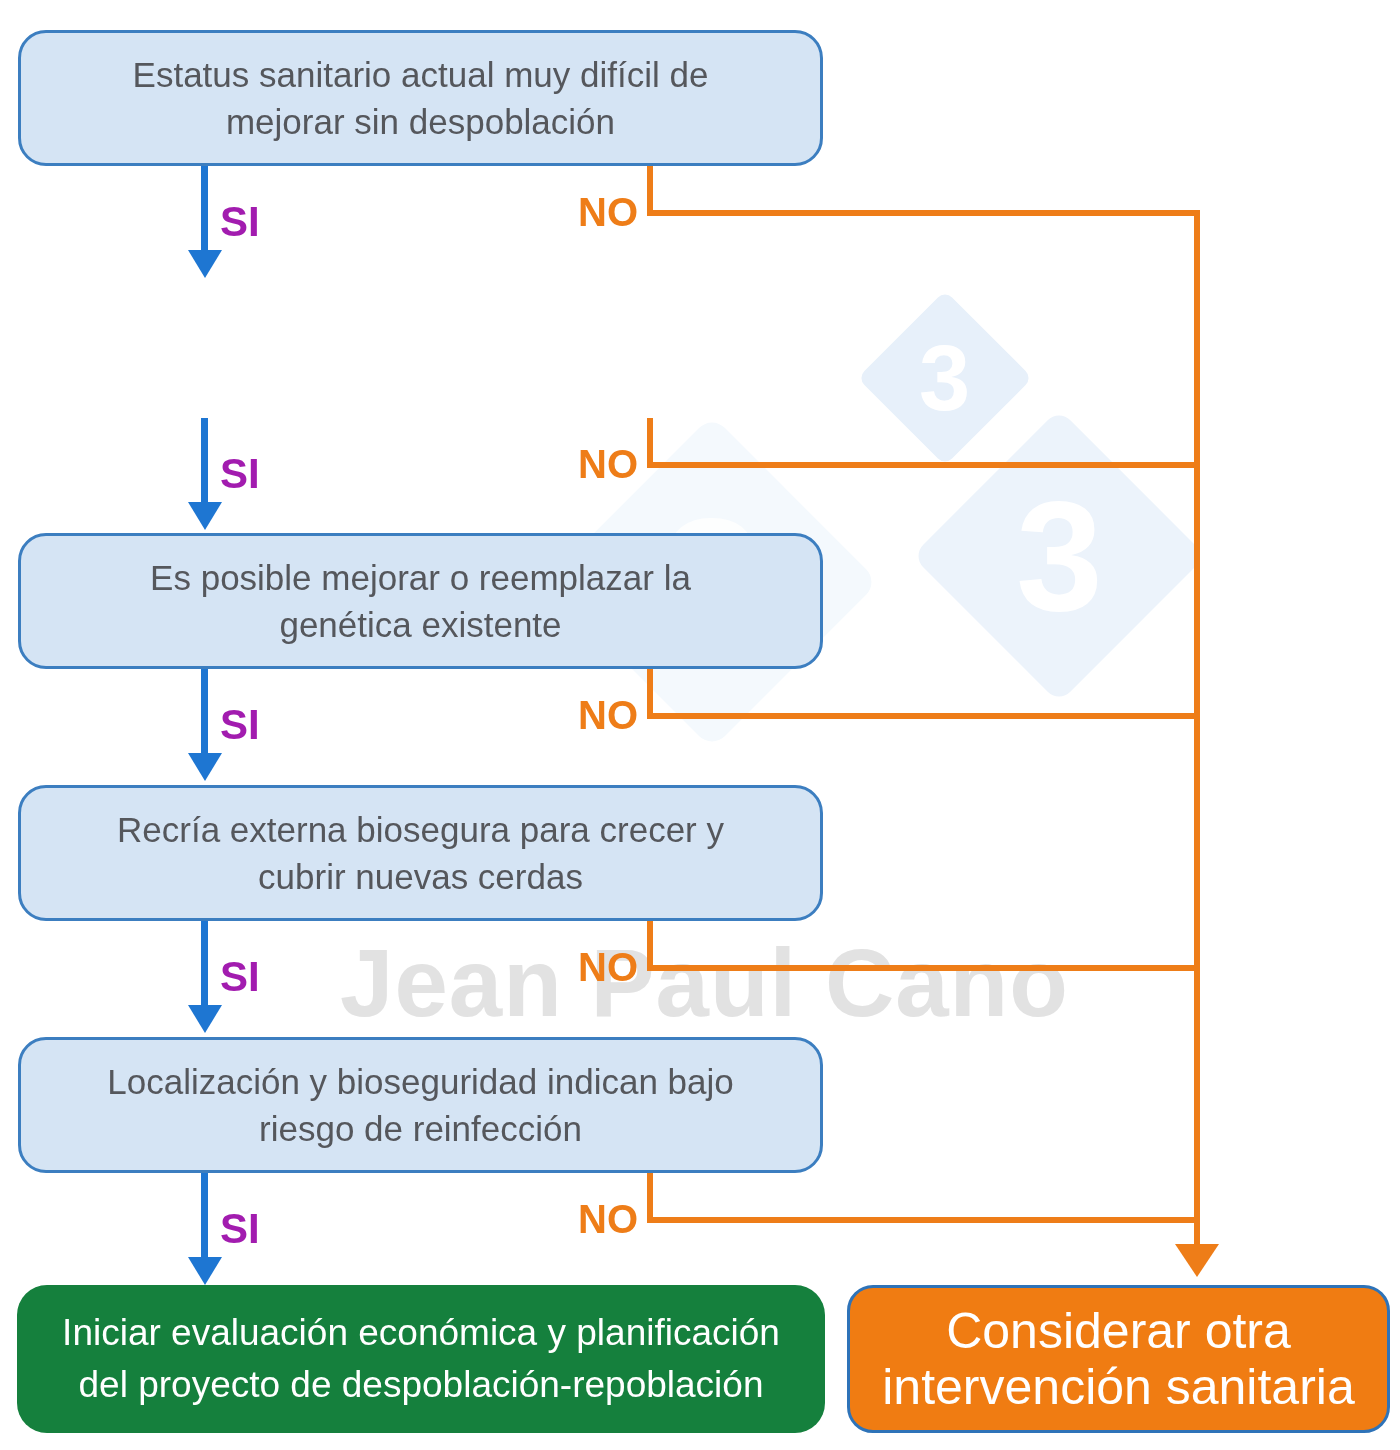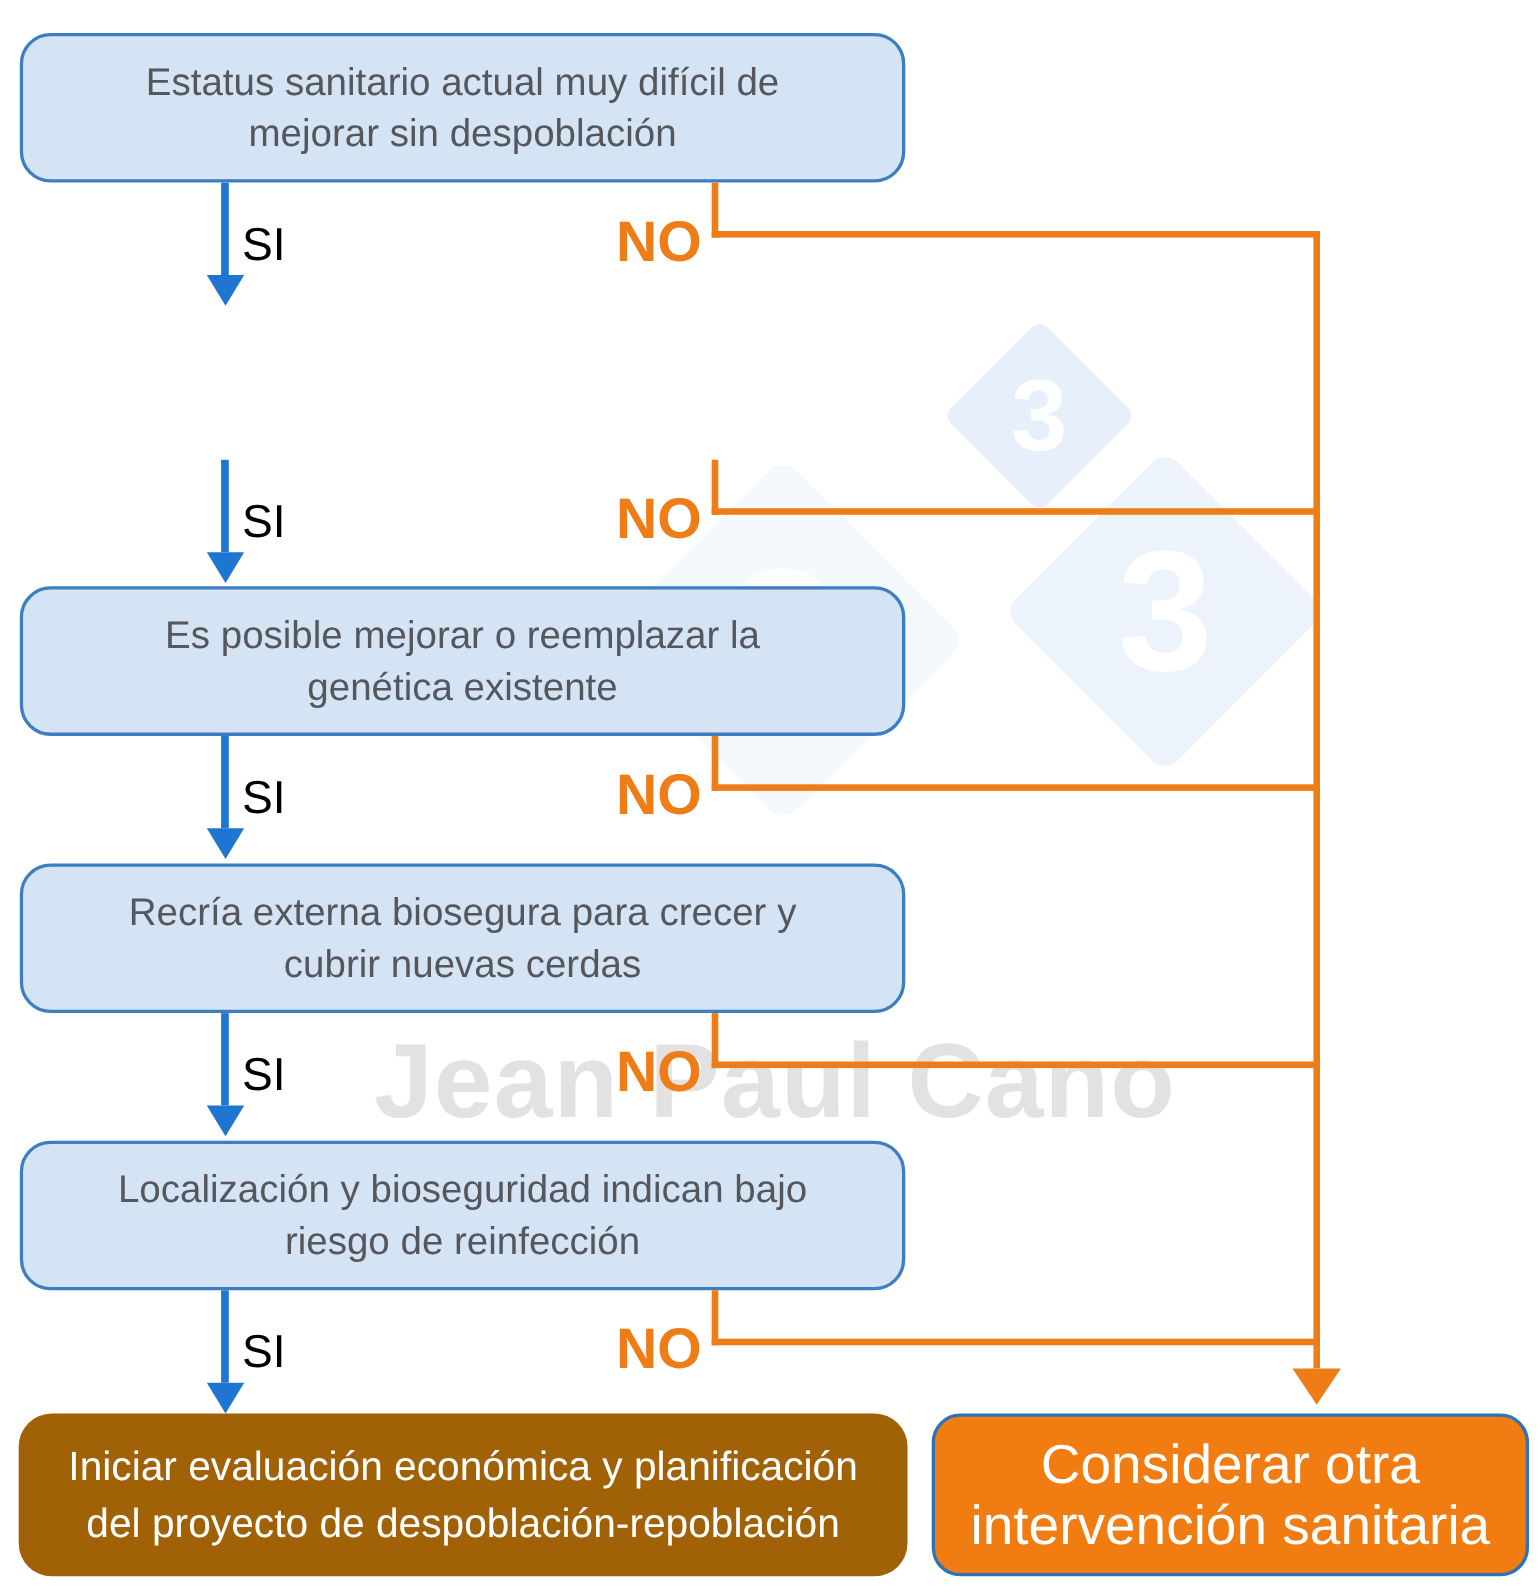--- a/index.html
+++ b/index.html
@@ -23,35 +23,35 @@
   .row{position:absolute;left:0;width:1400px;height:252px;z-index:2;}
   .r0{top:30px}.r1{top:282px}.r2{top:533px}.r3{top:785px}.r4{top:1037px}
   .dbox{position:absolute;left:18px;top:0;width:805px;height:136px;box-sizing:border-box;
     background:#d5e4f4;border:3px solid #3c7ec0;border-radius:28px;
     display:flex;flex-direction:column;align-items:center;justify-content:center;
     color:#55575c;font-size:35px;line-height:47px;text-align:center;}
   .si-line{position:absolute;left:201px;top:136px;width:7px;height:84px;background:#1e76d2;}
   .si-head{position:absolute;left:188px;top:220px;width:0;height:0;
     border-left:17px solid transparent;border-right:17px solid transparent;
     border-top:28px solid #1e76d2;}
-  .si-label{position:absolute;left:220px;top:168px;font-size:42px;font-weight:400;color:#000000;}
+  .si-label{position:absolute;left:220px;top:168px;font-size:42px;font-weight:700;color:#a21caf;}
   .no-v{position:absolute;left:647px;top:136px;width:6px;height:50px;background:#ee7d18;}
   .no-h{position:absolute;left:647px;top:180px;width:553px;height:6px;background:#ee7d18;}
   .no-label{position:absolute;left:552px;top:160px;width:86px;text-align:right;
-    font-size:52px;font-weight:700;color:#ee7d18;}
+    font-size:40px;font-weight:700;color:#ee7d18;}
   
   .main-v{position:absolute;left:1194px;top:210px;width:6px;height:1034px;background:#ee7d18;z-index:1;}
   .main-head{position:absolute;left:1175px;top:1244px;width:0;height:0;z-index:1;
     border-left:22px solid transparent;border-right:22px solid transparent;
     border-top:33px solid #ee7d18;}
   
   .final{position:absolute;top:1285px;height:148px;box-sizing:border-box;z-index:2;
     display:flex;flex-direction:column;align-items:center;justify-content:center;
     color:#ffffff;text-align:center;}
-  .final.yes{left:17px;width:808px;background:#a16207;border-radius:30px;
+  .final.yes{left:17px;width:808px;background:#15803d;border-radius:30px;
     font-size:37px;line-height:52px;}
   .final.no{left:847px;width:543px;background:#f07c12;border:3px solid #2e73b8;border-radius:26px;
     font-size:50px;line-height:56px;}
 </style>
 </head>
 <body>
 
 <div class="canvas">
 
   <div class="wm-diamond d-b">

